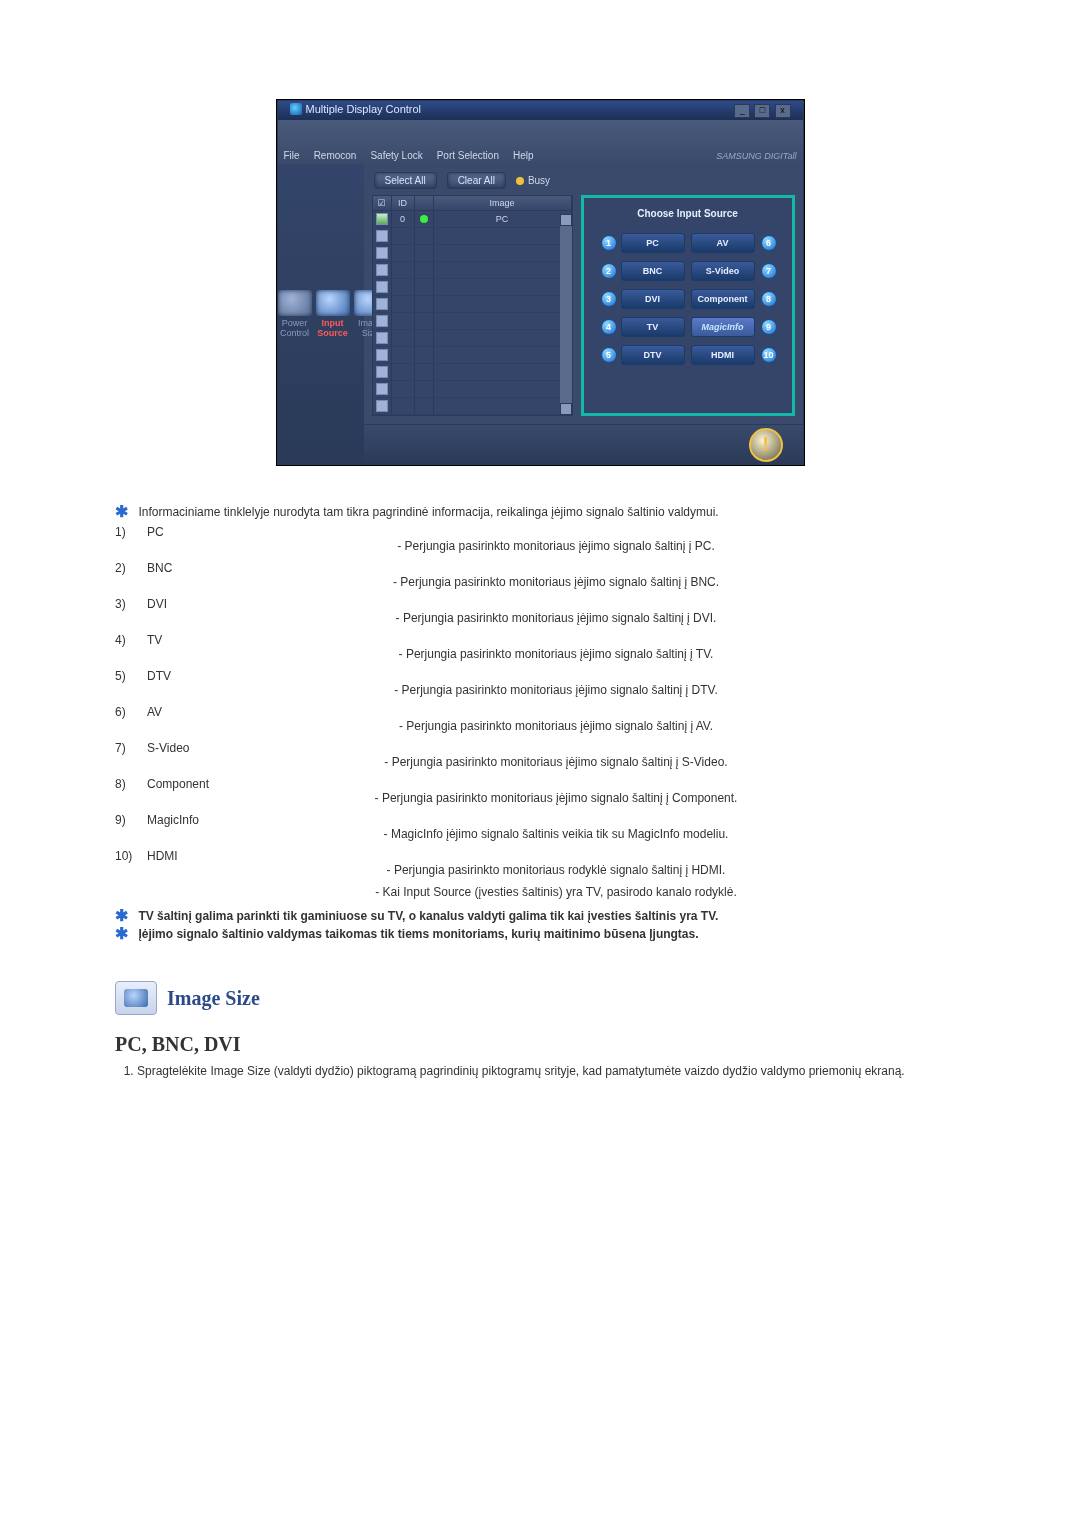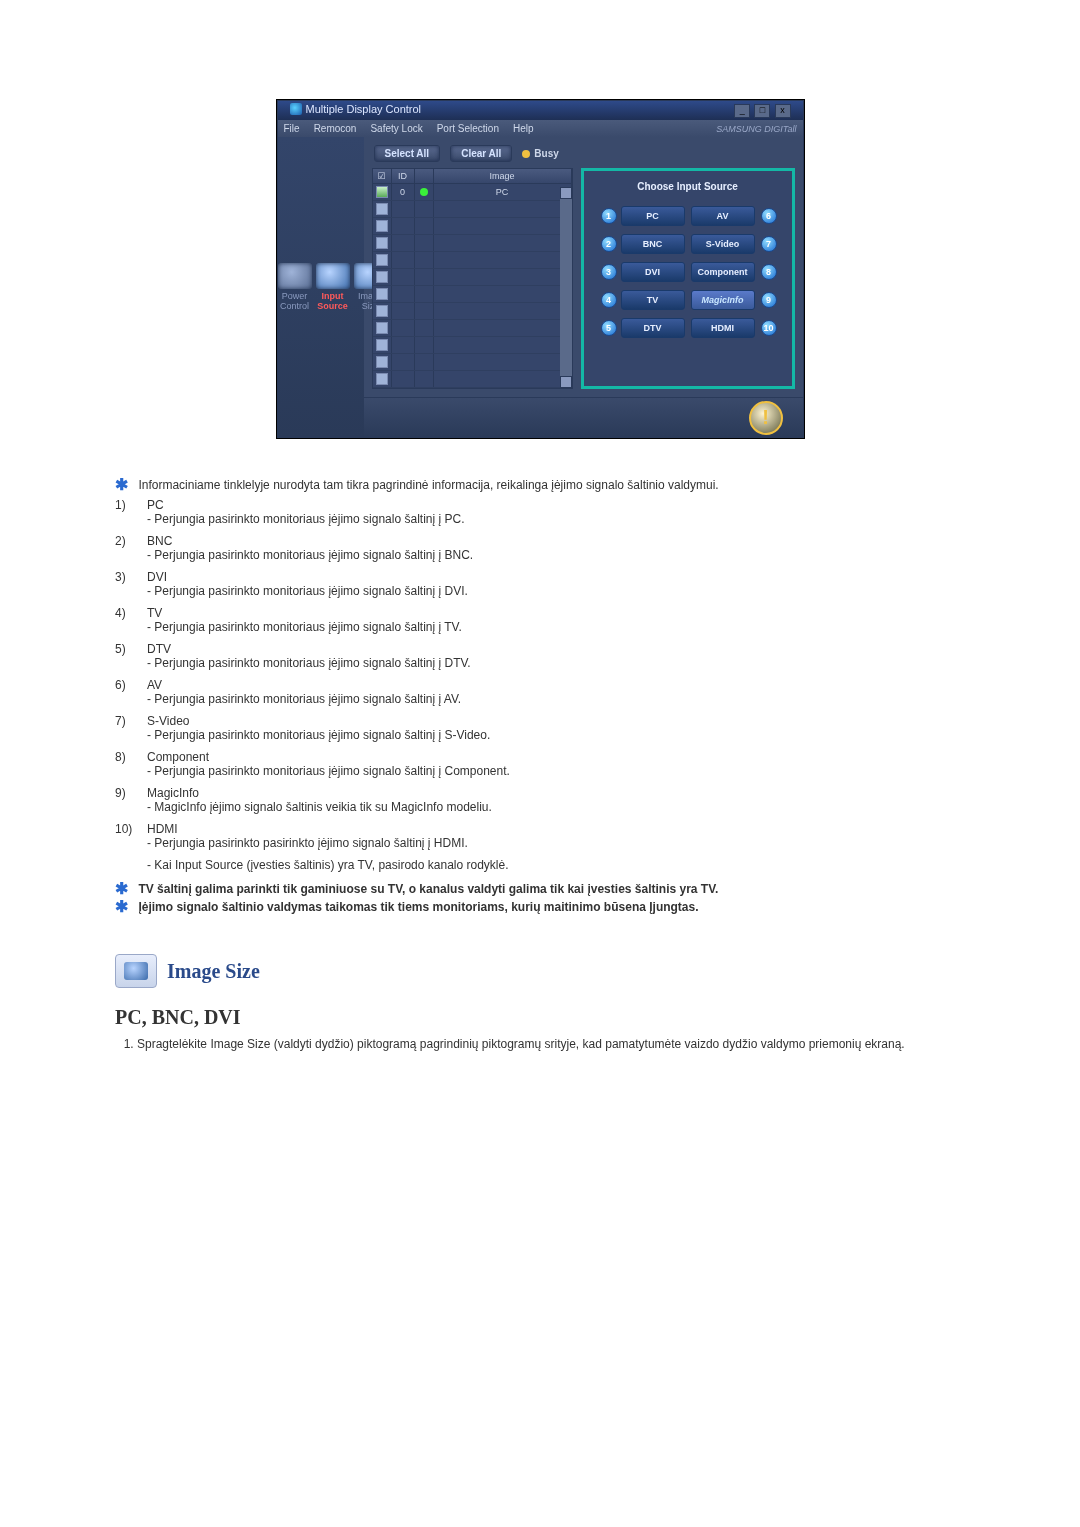--- a/index.html
+++ b/index.html
@@ -49,21 +49,21 @@
     line-height: 10px;
   }
   .menubar {
     display: flex;
     align-items: center;
     background: linear-gradient(#4a5a7b, #3a4a6b);
     font-size: 10px;
     color: #cfd8ea;
     padding: 3px 6px;
   }
-  .menubar span { margin-right: 14px; }
+  .menubar span { margin-right: 14px; margin-top: 27px; }
   .menubar .brand {
     margin-left: auto;
     margin-right: 0;
     color: #9aa8c8;
     font-style: italic;
     font-size: 9px;
   }
 
   .app-body {
     display: flex;
@@ -101,21 +101,20 @@
     flex: 1;
     display: flex;
     flex-direction: column;
   }
   .toolbar {
     display: flex;
     align-items: center;
     gap: 10px;
     padding: 8px 10px 6px 10px;
     font-size: 10px;
-    font-weight: bold;
   }
   .tool-btn {
     padding: 2px 10px;
     border: 1px solid #2a3a5a;
     border-radius: 3px;
     background: linear-gradient(#5a6a8f, #3a4a6b);
     color: #d5e3ff;
     font-size: 10px;
     box-shadow: inset 0 0 4px #223052;
   }
@@ -288,20 +287,21 @@
   }
   .li-head {
     display: flex;
     gap: 10px;
   }
   .li-num { width: 22px; }
   .li-title {}
   .li-desc {
     margin-left: 32px;
     color: #333;
+    text-align: center;
   }
 
   .section-heading {
     display: flex;
     align-items: center;
     gap: 10px;
     margin-top: 40px;
     margin-bottom: 16px;
   }
   .heading-icon {
@@ -626,21 +626,21 @@
             <span class="li-num">9)</span>
             <span class="li-title">MagicInfo</span>
           </div>
         <div class="li-desc">- MagicInfo įėjimo signalo šaltinis veikia tik su MagicInfo modeliu.</div>
       </li>
       <li>
         <div class="li-head">
             <span class="li-num">10)</span>
             <span class="li-title">HDMI</span>
           </div>
-        <div class="li-desc">- Perjungia pasirinkto pasirinkto įėjimo signalo šaltinį į HDMI.</div>
+        <div class="li-desc">- Perjungia pasirinkto monitoriaus rodyklė signalo šaltinį į HDMI.</div>
       </li>
       <li>
         <div class="li-desc">- Kai Input Source (įvesties šaltinis) yra TV, pasirodo kanalo rodyklė.</div>
       </li>
     </ol>
 
     <div class="star-row">
       <span class="star">✱</span>
       <b>TV šaltinį galima parinkti tik gaminiuose su TV, o kanalus valdyti galima tik kai įvesties šaltinis yra TV.</b>
     </div>

